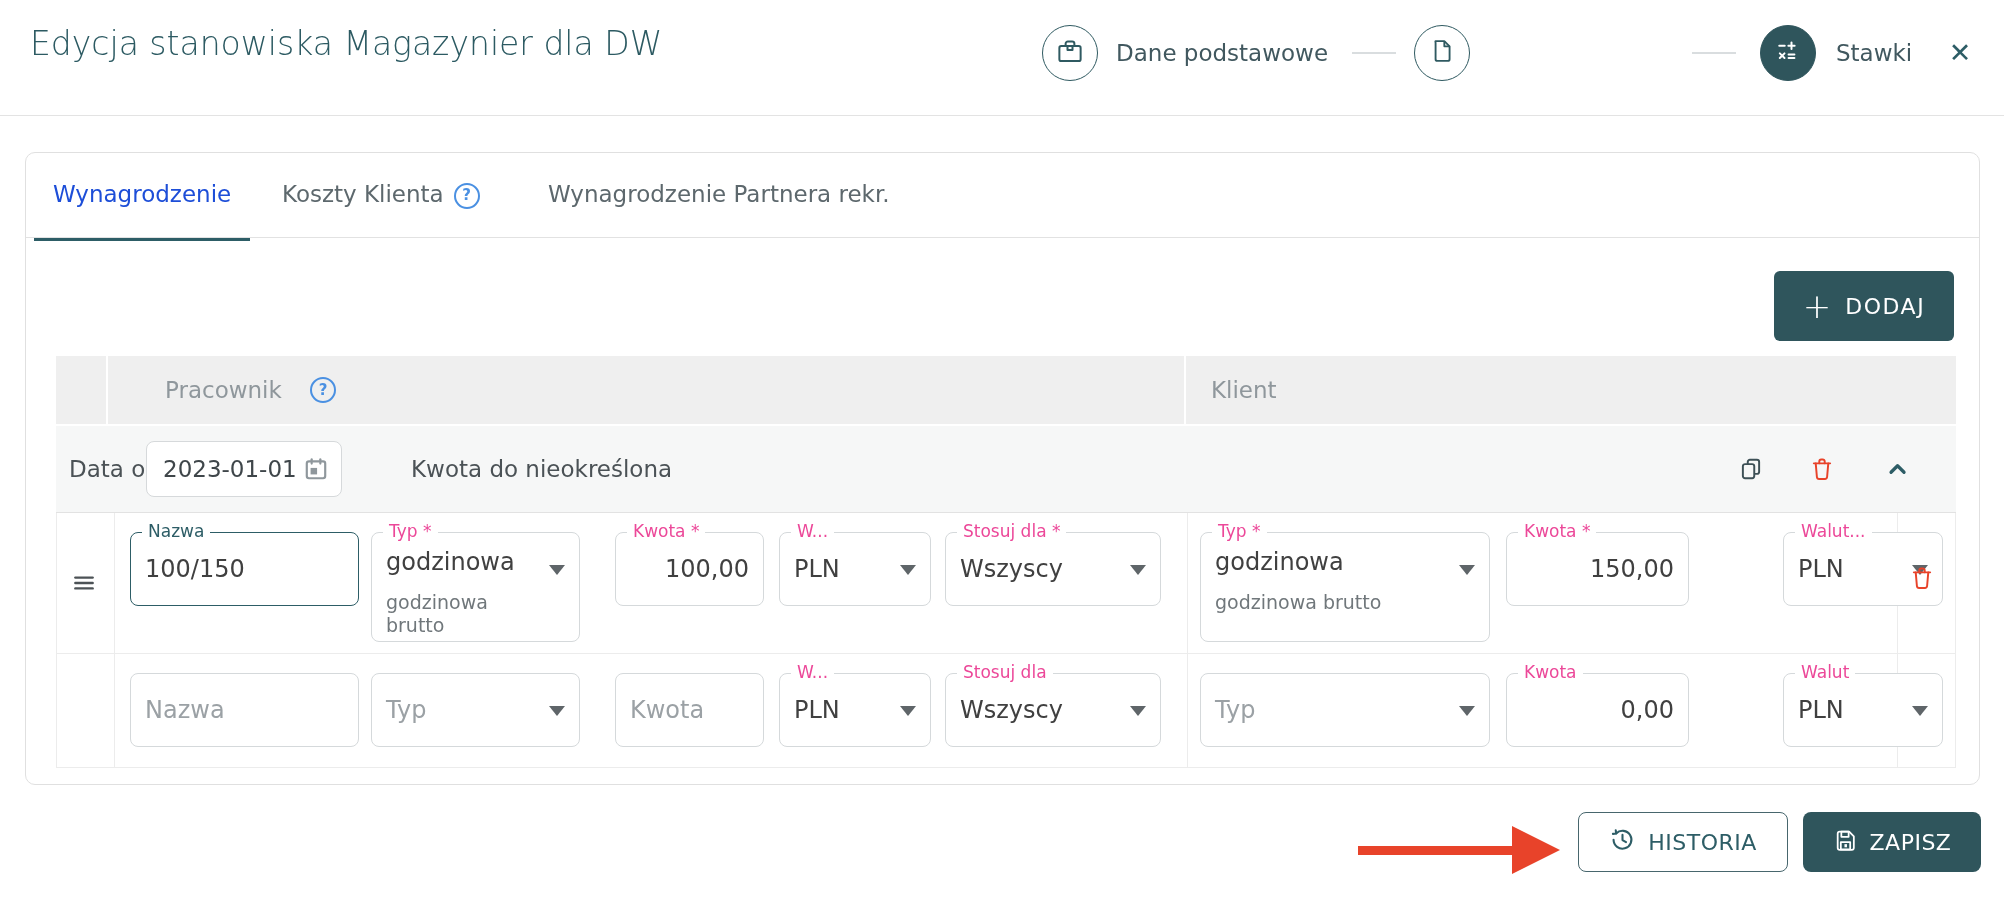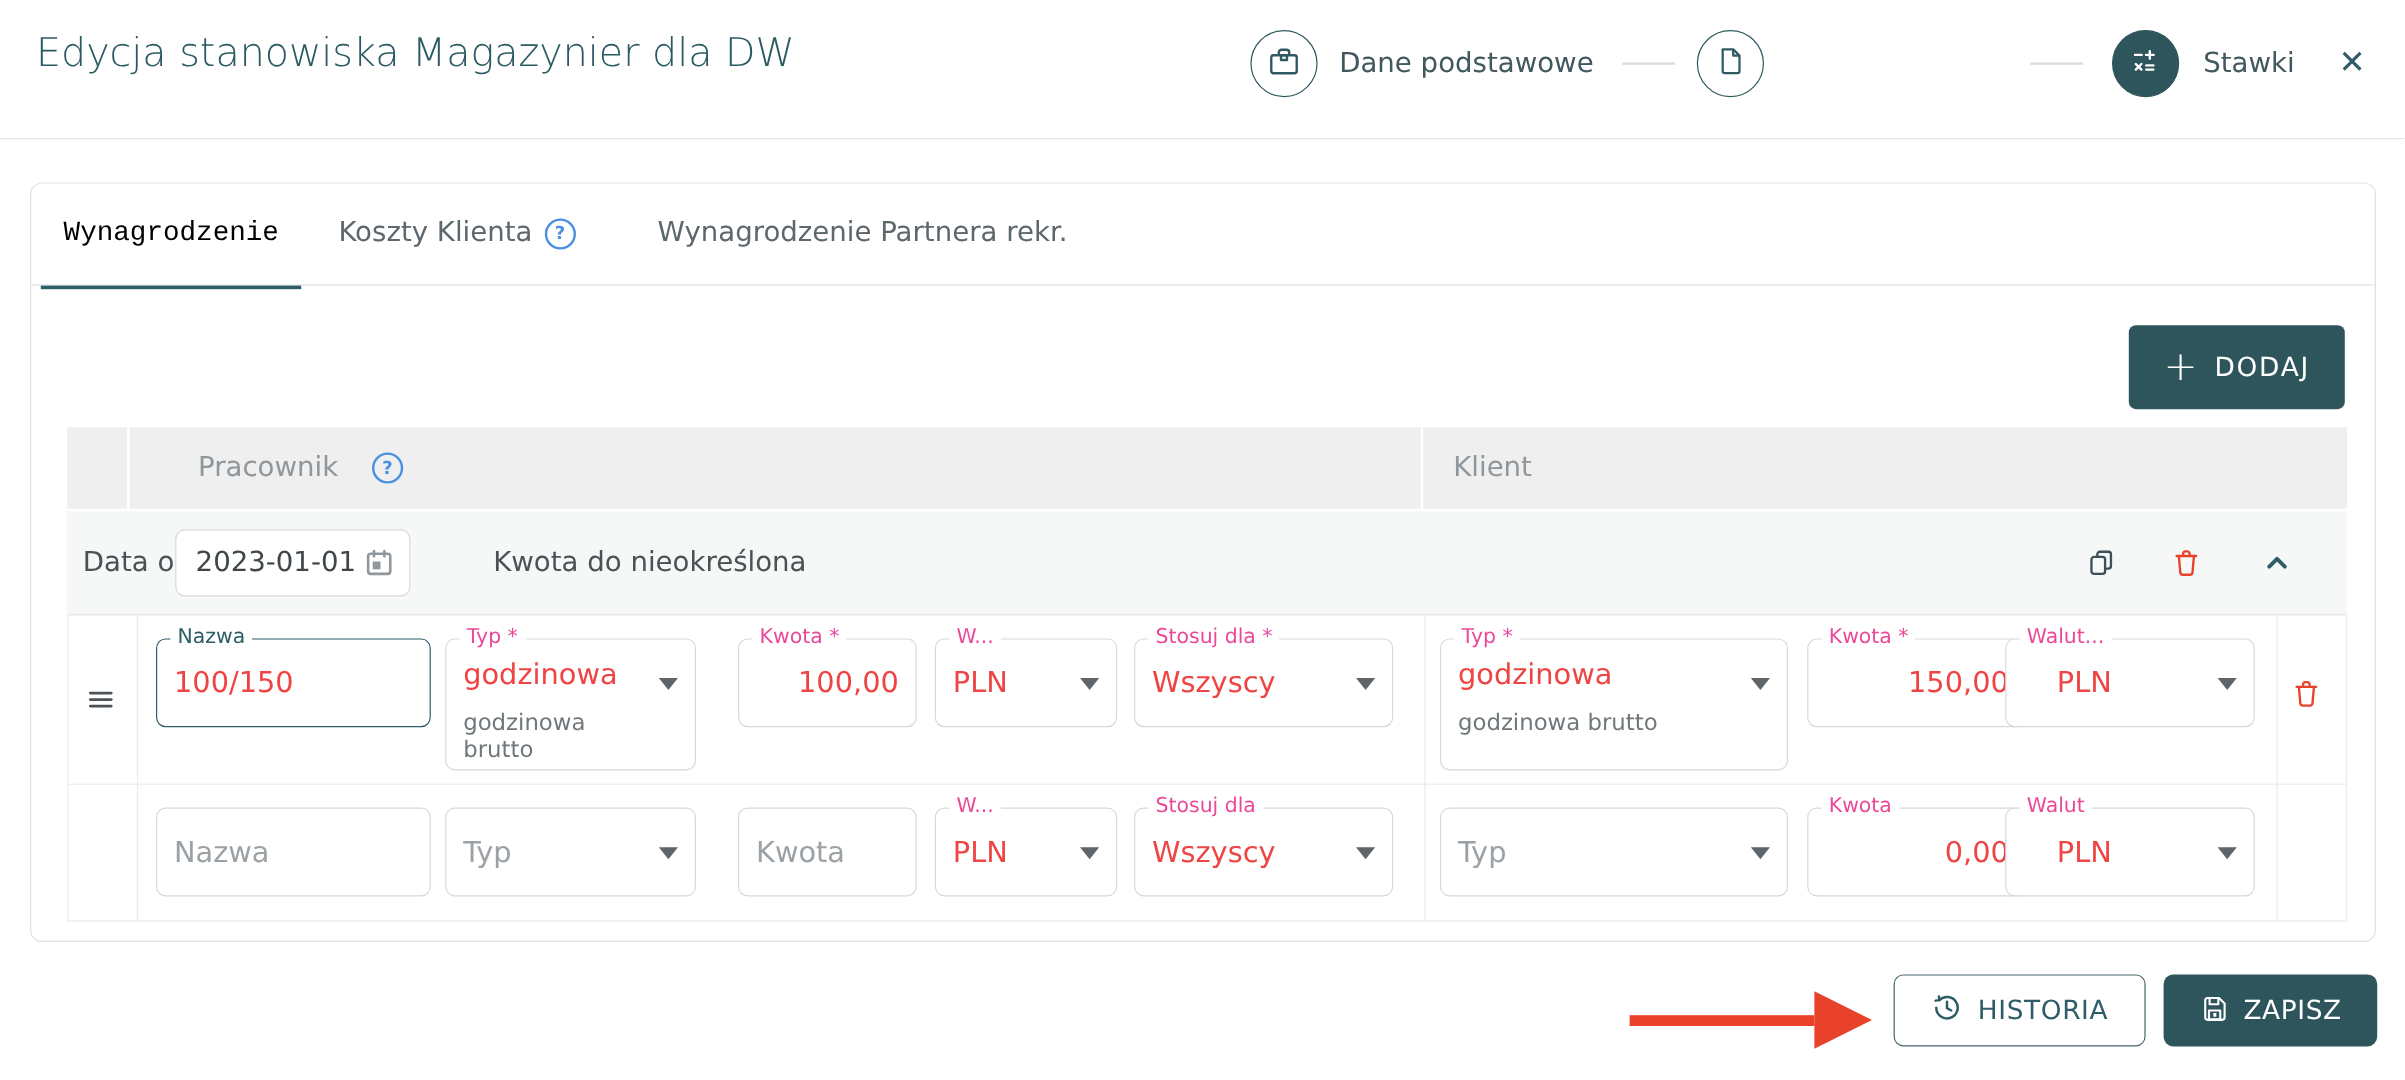--- a/index.html
+++ b/index.html
@@ -15,21 +15,21 @@
   .step-label{position:absolute;top:25px;height:56px;line-height:56px;font-size:23px;color:#41585f;white-space:nowrap;}
   .step-dash{position:absolute;top:52px;height:2px;background:#d9dddf;}
   .close-x{position:absolute;left:1938px;top:25px;width:44px;height:56px;line-height:56px;text-align:center;
            font-size:27px;color:#2d5d66;cursor:pointer;}
 
   
   .card{position:absolute;left:25px;top:152px;width:1955px;height:633px;box-sizing:border-box;
         border:1px solid #e0e0e0;border-radius:10px;background:#fff;}
   .tabs{position:absolute;left:0;top:0;width:100%;height:85px;box-sizing:border-box;border-bottom:1px solid #e2e2e2;}
   .tab{position:absolute;top:0;height:85px;line-height:82px;font-size:23px;color:#5d686d;white-space:nowrap;cursor:pointer;}
-  .tab.active{color:#000000;border-bottom:3px solid #2d5d66;font-family:Liberation Mono, monospace;}
+  .tab.active{color:#1d4ed8;border-bottom:3px solid #2d5d66;}
   .tab .q{vertical-align:middle;margin-left:10px;}
 
   .q{display:inline-flex;width:26px;height:26px;border-radius:50%;border:2px solid #4a90e2;box-sizing:border-box;
      align-items:center;justify-content:center;font-size:15px;font-weight:bold;color:#4a90e2;line-height:1;}
 
   .btn{display:flex;align-items:center;justify-content:center;border-radius:6px;box-sizing:border-box;cursor:pointer;}
   .btn-add{position:absolute;right:25px;top:118px;width:180px;height:70px;background:#2f555c;color:#fff;}
   .btn-add .plus{font-size:34px;font-weight:300;margin-right:14px;line-height:1;}
   .btn-add .lbl{font-size:22px;letter-spacing:1.5px;}
 
@@ -51,40 +51,40 @@
   .vline{position:absolute;top:0;bottom:0;width:1px;background:#ececec;}
   .row{position:relative;}
   .row1{height:140px;}
   .row2{height:113px;border-top:1px solid #ececec;}
 
   .field{position:absolute;top:19px;height:74px;box-sizing:border-box;border:1px solid #d5d9db;border-radius:8px;background:#fff;}
   .field.tall{height:110px;}
   .field.focused{border-color:#2d5d66;}
   .field.focused .flabel{color:#2d5d66;}
   .flabel{position:absolute;top:-12px;left:11px;background:#fff;padding:0 6px;font-size:17px;color:#ec4899;white-space:nowrap;}
-  .fvalue{display:block;padding:0 14px;font-size:24px;color:#ef4444;line-height:72px;white-space:nowrap;overflow:hidden;}
+  .fvalue{display:block;padding:0 14px;font-size:24px;color:#404040;line-height:72px;white-space:nowrap;overflow:hidden;}
   .field.tall .fvalue{line-height:58px;}
   .fvalue.amount{text-align:right;}
   .fvalue.ph{color:#9ba1a5;}
   .fhelper{padding:0 14px;font-size:19px;color:#70777b;line-height:23px;}
   .fhelper.narrow{max-width:115px;}
   .caret{position:absolute;right:14px;top:32px;width:0;height:0;
          border-left:8px solid transparent;border-right:8px solid transparent;border-top:10px solid #5f6569;}
   .draghandle{position:absolute;left:14px;top:57px;width:26px;height:26px;cursor:grab;}
   .rowtrash{position:absolute;left:1852px;top:52px;width:26px;height:26px;cursor:pointer;}
 
   
   .f-nazwa{left:73px;width:229px;}
   .f-typ{left:314px;width:209px;}
   .f-kwota{left:558px;width:149px;}
   .f-wal{left:722px;width:152px;}
   .f-stosuj{left:888px;width:216px;}
   .f-ctyp{left:1143px;width:290px;}
   .f-ckwota{left:1449px;width:183px;}
-  .f-cwal{left:1614px;width:208px;padding-left:28px;}
+  .f-cwal{left:1726px;width:160px;}
 
   
   .arrow-shaft{position:absolute;left:1358px;top:846px;width:154px;height:9px;background:#e8432a;}
   .arrow-head{position:absolute;left:1512px;top:826px;width:0;height:0;
               border-top:24px solid transparent;border-bottom:24px solid transparent;border-left:48px solid #e8432a;}
   .btn-history{position:absolute;left:1578px;top:812px;width:210px;height:60px;background:#fff;
                border:1.5px solid #47666d;border-radius:8px;color:#2d5d66;}
   .btn-history .lbl{font-size:22px;letter-spacing:0.5px;margin-left:12px;}
   .btn-save{position:absolute;left:1803px;top:812px;width:178px;height:60px;background:#2f555c;color:#fff;border-radius:8px;}
   .btn-save .lbl{font-size:22px;letter-spacing:0.5px;margin-left:12px;}

